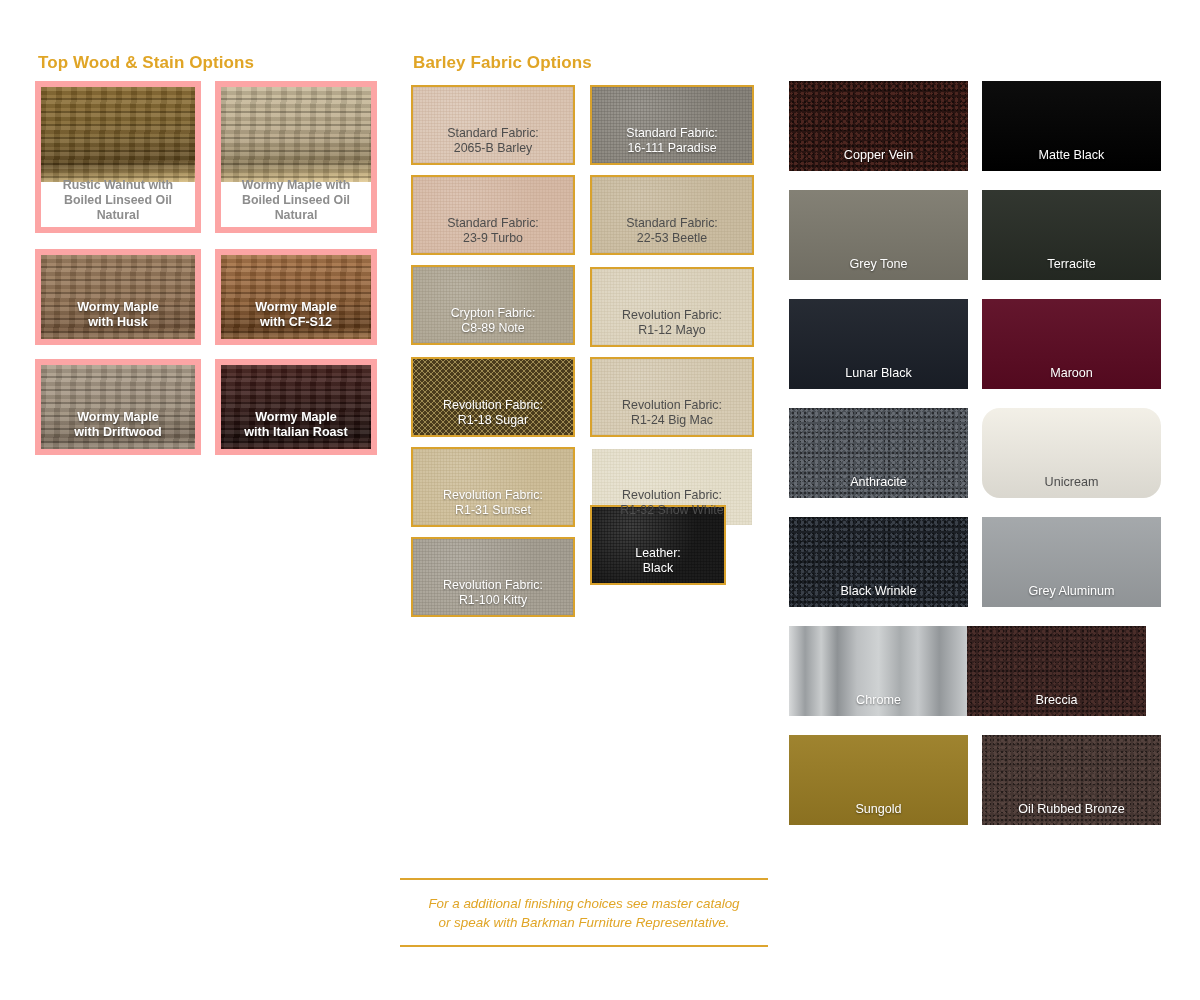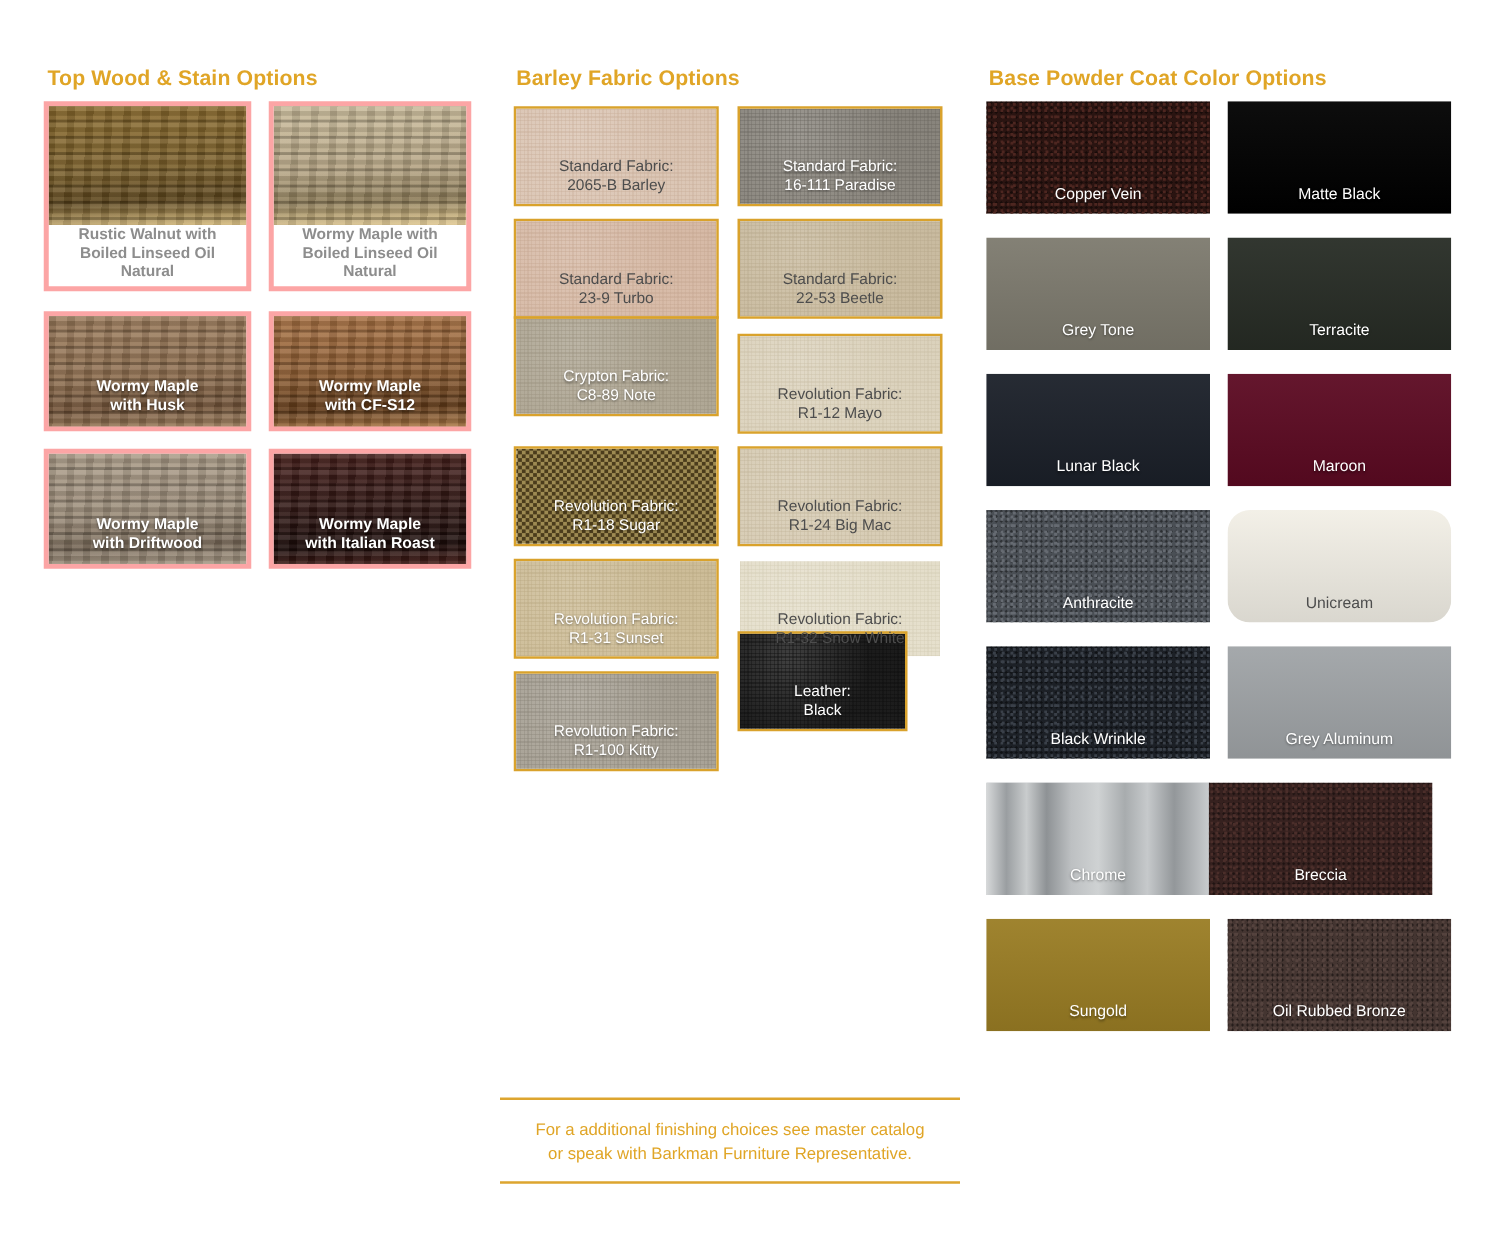--- a/index.html
+++ b/index.html
@@ -32,21 +32,21 @@
   .cap{
     position:absolute;left:0;right:0;
     text-align:center;
     font-weight:normal;
     line-height:1.14;
     white-space:pre-line;
     z-index:3;
   }
 
   
-  .wood{border:4px solid #fca5a5;background:#fff;}
+  .wood{border:6px solid #fca5a5;background:#fff;}
   .wood .img{position:absolute;left:0;right:0;top:0;overflow:hidden;}
   .wood-cap-below{
     position:absolute;left:0;right:0;bottom:4px;
     text-align:center;font-size:12.4px;font-weight:bold;
     color:#8d8d8d;line-height:1.2;white-space:pre-line;
   }
   .wood-cap-over{
     position:absolute;left:0;right:0;bottom:9px;
     text-align:center;font-size:12.6px;font-weight:bold;
     color:#ffffff;line-height:1.18;white-space:pre-line;
@@ -60,21 +60,21 @@
     bottom:8px;font-size:12.4px;line-height:1.15;
   }
   .cap-dark{color:#4d4d4d;}
   .cap-white{color:#ffffff;text-shadow:0 1px 2px rgba(0,0,0,.45);}
 
   
   .pow .cap{bottom:9px;font-size:12.6px;}
 
   
   #footer{
-    position:absolute;left:400px;top:878px;width:368px;
+    position:absolute;left:400px;top:878px;width:368px;font-style:italic;
   }
   .rule{height:2px;background:#dda52f;width:100%;}
   #footer-text{
     text-align:center;color:#e0a526;font-size:13.4px;
     line-height:1.45;padding:14px 0 12px 0;white-space:pre-line;
   }
 </style>
 </head>
 <body>
 
@@ -131,21 +131,21 @@
       <div class="swatch fab" style="left: 411px; top: 175px; width: 164px; height: 80px;">
         <div class="tex" style="background: repeating-linear-gradient(0deg, rgba(197, 166, 144, 0.4) 0px, rgba(197, 166, 144, 0.4) 1px, rgba(255, 255, 255, 0) 1px, rgba(255, 255, 255, 0) 3px), repeating-linear-gradient(90deg, rgba(197, 166, 144, 0.34) 0px, rgba(197, 166, 144, 0.34) 1px, rgba(255, 255, 255, 0) 1px, rgba(255, 255, 255, 0) 3px), radial-gradient(circle at 30% 25%, rgba(255, 255, 255, 0.16), rgba(0, 0, 0, 0) 60%), linear-gradient(rgba(197, 166, 144, 0.12), rgba(216, 188, 169, 0)) rgb(216, 188, 169);"></div>
         <div class="cap cap-dark">Standard Fabric:
 23-9 Turbo</div>
       </div>
       <div class="swatch fab" style="left: 590px; top: 175px; width: 164px; height: 80px;">
         <div class="tex" style="background: repeating-linear-gradient(0deg, rgba(183, 168, 139, 0.4) 0px, rgba(183, 168, 139, 0.4) 1px, rgba(255, 255, 255, 0) 1px, rgba(255, 255, 255, 0) 3px), repeating-linear-gradient(90deg, rgba(183, 168, 139, 0.34) 0px, rgba(183, 168, 139, 0.34) 1px, rgba(255, 255, 255, 0) 1px, rgba(255, 255, 255, 0) 3px), radial-gradient(circle at 30% 25%, rgba(255, 255, 255, 0.16), rgba(0, 0, 0, 0) 60%), linear-gradient(rgba(183, 168, 139, 0.12), rgba(203, 189, 162, 0)) rgb(203, 189, 162);"></div>
         <div class="cap cap-dark">Standard Fabric:
 22-53 Beetle</div>
       </div>
-      <div class="swatch fab" style="left: 411px; top: 253px; width: 164px; height: 80px;">
+      <div class="swatch fab" style="left: 411px; top: 265px; width: 164px; height: 80px;">
         <div class="tex" style="background: repeating-linear-gradient(0deg, rgba(154, 145, 126, 0.4) 0px, rgba(154, 145, 126, 0.4) 1px, rgba(255, 255, 255, 0) 1px, rgba(255, 255, 255, 0) 3px), repeating-linear-gradient(90deg, rgba(154, 145, 126, 0.34) 0px, rgba(154, 145, 126, 0.34) 1px, rgba(255, 255, 255, 0) 1px, rgba(255, 255, 255, 0) 3px), radial-gradient(circle at 30% 25%, rgba(255, 255, 255, 0.16), rgba(0, 0, 0, 0) 60%), linear-gradient(rgba(154, 145, 126, 0.12), rgba(176, 168, 150, 0)) rgb(176, 168, 150);"></div>
         <div class="cap cap-white">Crypton Fabric:
 C8-89 Note</div>
       </div>
       <div class="swatch fab" style="left: 590px; top: 267px; width: 164px; height: 80px;">
         <div class="tex" style="background: repeating-linear-gradient(0deg, rgba(202, 191, 166, 0.4) 0px, rgba(202, 191, 166, 0.4) 1px, rgba(255, 255, 255, 0) 1px, rgba(255, 255, 255, 0) 3px), repeating-linear-gradient(90deg, rgba(202, 191, 166, 0.34) 0px, rgba(202, 191, 166, 0.34) 1px, rgba(255, 255, 255, 0) 1px, rgba(255, 255, 255, 0) 3px), radial-gradient(circle at 30% 25%, rgba(255, 255, 255, 0.16), rgba(0, 0, 0, 0) 60%), linear-gradient(rgba(202, 191, 166, 0.12), rgba(221, 212, 191, 0)) rgb(221, 212, 191);"></div>
         <div class="cap cap-dark">Revolution Fabric:
 R1-12 Mayo</div>
       </div>
       <div class="swatch fab" style="left: 411px; top: 357px; width: 164px; height: 80px;">
@@ -173,21 +173,20 @@
         <div class="cap cap-white">Revolution Fabric:
 R1-100 Kitty</div>
       </div>
       <div class="swatch fab" style="left: 590px; top: 505px; width: 136px; height: 80px;">
         <div class="tex" style="background: repeating-linear-gradient(0deg, rgba(12, 12, 12, 0.4) 0px, rgba(12, 12, 12, 0.4) 1px, rgba(255, 255, 255, 0) 1px, rgba(255, 255, 255, 0) 3px), repeating-linear-gradient(90deg, rgba(12, 12, 12, 0.34) 0px, rgba(12, 12, 12, 0.34) 1px, rgba(255, 255, 255, 0) 1px, rgba(255, 255, 255, 0) 3px), radial-gradient(circle at 30% 25%, rgba(255, 255, 255, 0.16), rgba(0, 0, 0, 0) 60%), linear-gradient(rgba(12, 12, 12, 0.12), rgba(29, 29, 29, 0)) rgb(29, 29, 29);"></div>
         <div class="cap cap-white">Leather:
 Black</div>
       </div>
     </div>
 
-  <div id="title-powder" class="col-title">Base Powder Coat Color Options</div>
   <div id="powder-grid">
       <div class="swatch pow" style="left: 789px; top: 81px; width: 179px; height: 90px;">
         <div class="tex" style="background: radial-gradient(rgb(77, 38, 32) 33%, rgba(0, 0, 0, 0) 36%) 0px 0px / 5px 5px, radial-gradient(rgb(77, 38, 32) 28%, rgba(0, 0, 0, 0) 32%) 3px 2px / 7px 7px, radial-gradient(rgba(0, 0, 0, 0.45) 30%, rgba(0, 0, 0, 0) 34%) 2px 3px / 4px 4px rgb(42, 20, 17);"></div>
         <div class="cap cap-white">Copper Vein</div>
       </div>
       <div class="swatch pow" style="left: 982px; top: 81px; width: 179px; height: 90px;">
         <div class="tex" style="background: linear-gradient(rgba(255, 255, 255, 0.05), rgba(0, 0, 0, 0.1)) rgb(0, 0, 0);"></div>
         <div class="cap cap-white">Matte Black</div>
       </div>
       <div class="swatch pow" style="left: 789px; top: 190px; width: 179px; height: 90px;">

